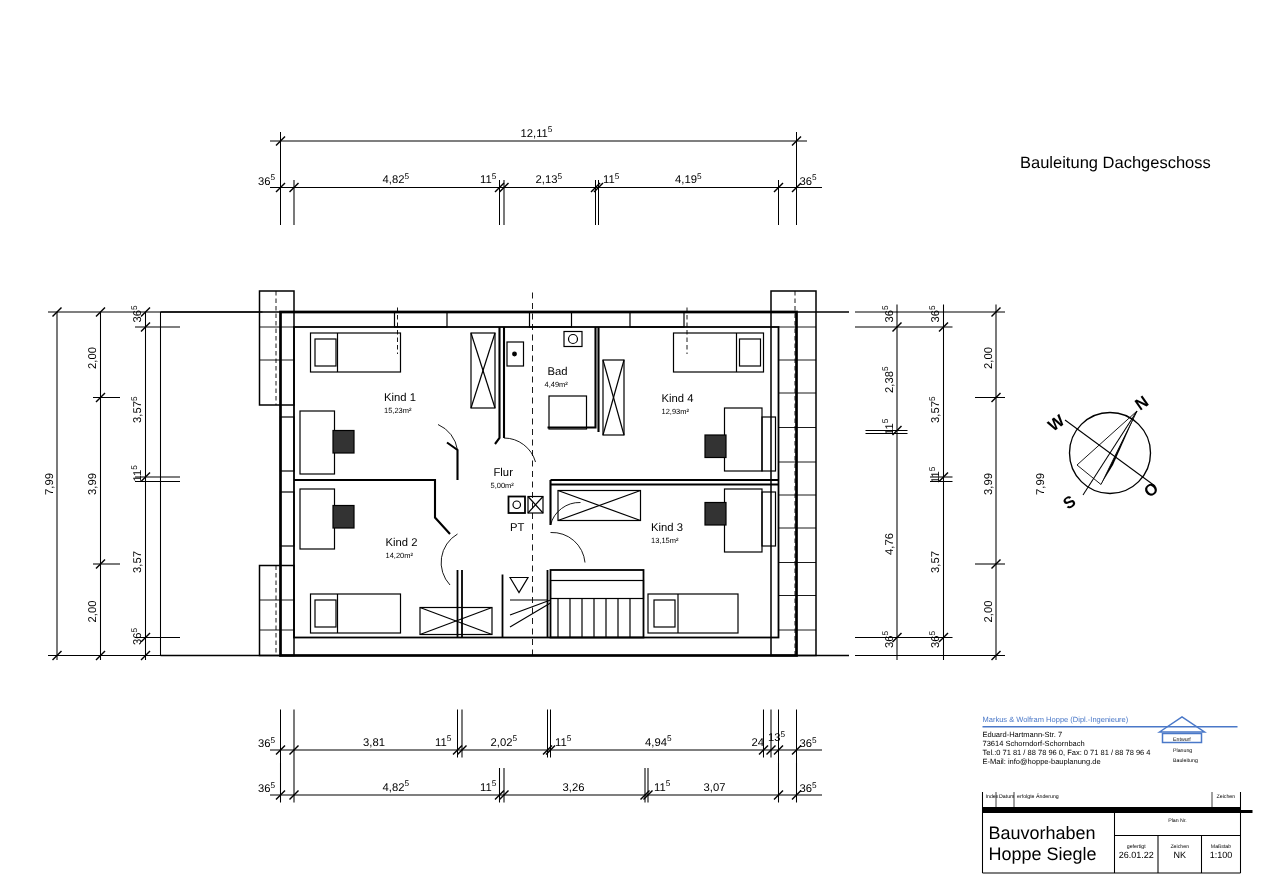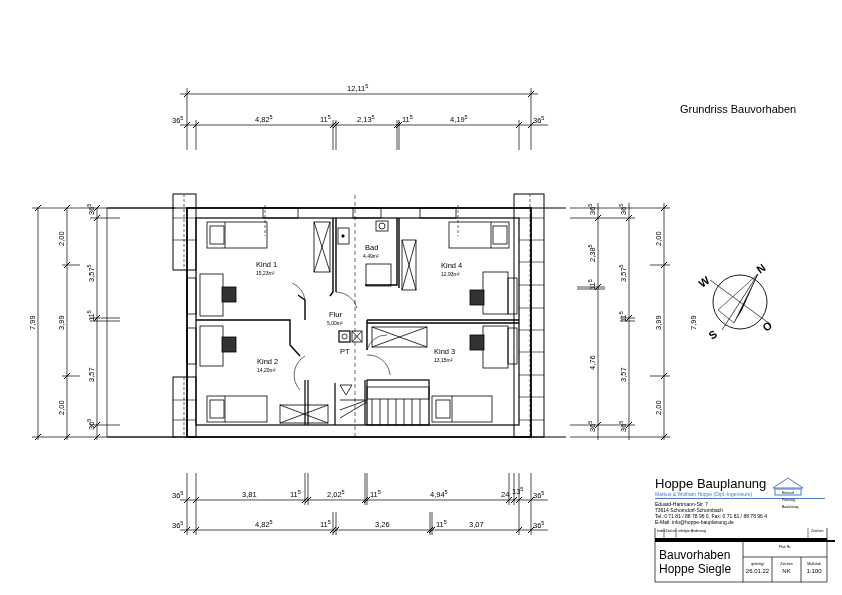--- a/index.html
+++ b/index.html
@@ -380,24 +380,23 @@
     <line x1="801" y1="557" x2="801" y2="582" stroke-width="0.7"></line>
     <line x1="655" y1="582" x2="827" y2="582" stroke-width="0.7"></line>
     <line x1="827" y1="528" x2="827" y2="582" stroke-width="0.7"></line>
     <line x1="655" y1="528" x2="655" y2="582" stroke-width="0.7"></line>
     <line x1="664" y1="528" x2="664" y2="540" stroke-width="0.5"></line>
     <line x1="676" y1="528" x2="676" y2="540" stroke-width="0.5"></line>
     <line x1="808" y1="528" x2="808" y2="540" stroke-width="0.5"></line>
   </g>
 </svg>
 
-<div class="title">Grundriss Bauvorhaben</div>
+<div class="title">Bauleitung Dachgeschoss</div>
 
 <div class="tb">
-  <div class="tb-firm">Hoppe Bauplanung</div>
   <div class="tb-sub">Markus &amp; Wolfram Hoppe (Dipl.-Ingenieure)</div>
   <div class="tb-addr">
     <div>Eduard-Hartmann-Str. 7</div>
     <div>73614 Schorndorf-Schornbach</div>
     <div>Tel.:0 71 81 / 88 78 96 0, Fax: 0 71 81 / 88 78 96 4</div>
     <div>E-Mail: info@hoppe-bauplanung.de</div>
   </div>
 </div>
 <div class="tb-right">
   <div>Entwurf</div>

